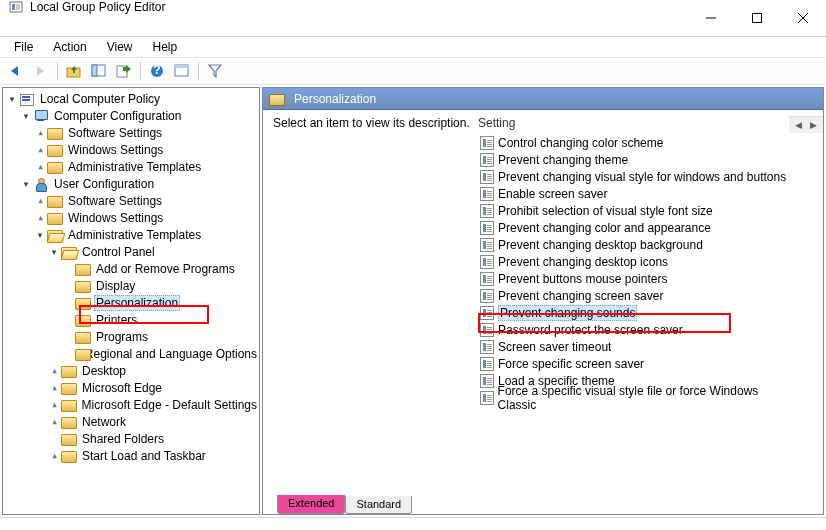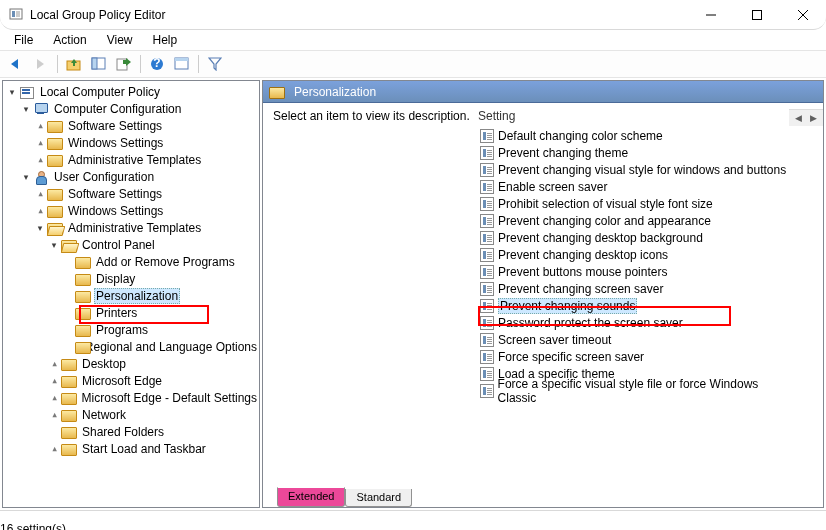--- a/index.html
+++ b/index.html
@@ -1,19 +1,19 @@
 <!DOCTYPE html>
 <html><head>
 <meta charset="utf-8">
 <style>
 * { box-sizing: border-box; margin: 0; padding: 0; font-family: "Segoe UI", Tahoma, sans-serif; font-size: 12px; }
 body { background: #fff; width: 826px; height: 530px; overflow: hidden; position: relative; }
 
 
-.titlebar { height: 30px; display: flex; align-items: center; border-bottom: 1px solid #d9d9d9; padding-left: 8px; border-radius: 13px; }
+.titlebar { height: 37px; display: flex; border-bottom: 1px solid #d9d9d9; padding-left: 8px; }
 .titlebar .app-icon { width: 16px; height: 16px; margin-right: 6px; }
 .titlebar .title { flex: 1; }
 .winbtns { display: flex; height: 100%; }
 .winbtn { width: 46px; display: flex; align-items: center; justify-content: center; }
 
 
 .menubar { height: 20px; display: flex; align-items: center; padding-left: 6px; gap: 4px; }
 .menubar span { padding: 2px 8px; }
 
 
@@ -351,21 +351,21 @@
     <div class="rcontent">
       <div class="descpane">
         <div>Select an item to view its description.</div>
       </div>
       <div class="listpane-wrap">
         <div class="listpane">
           <div class="colhdr">Setting</div>
           <div id="settings-rows">
               <div class="setting-row">
                 <span class="seticon"></span>
-                <span>Default changing color scheme</span>
+                <span>Control changing color scheme</span>
               </div>
               <div class="setting-row">
                 <span class="seticon"></span>
                 <span>Prevent changing theme</span>
               </div>
               <div class="setting-row">
                 <span class="seticon"></span>
                 <span>Prevent changing visual style for windows and buttons</span>
               </div>
               <div class="setting-row">

